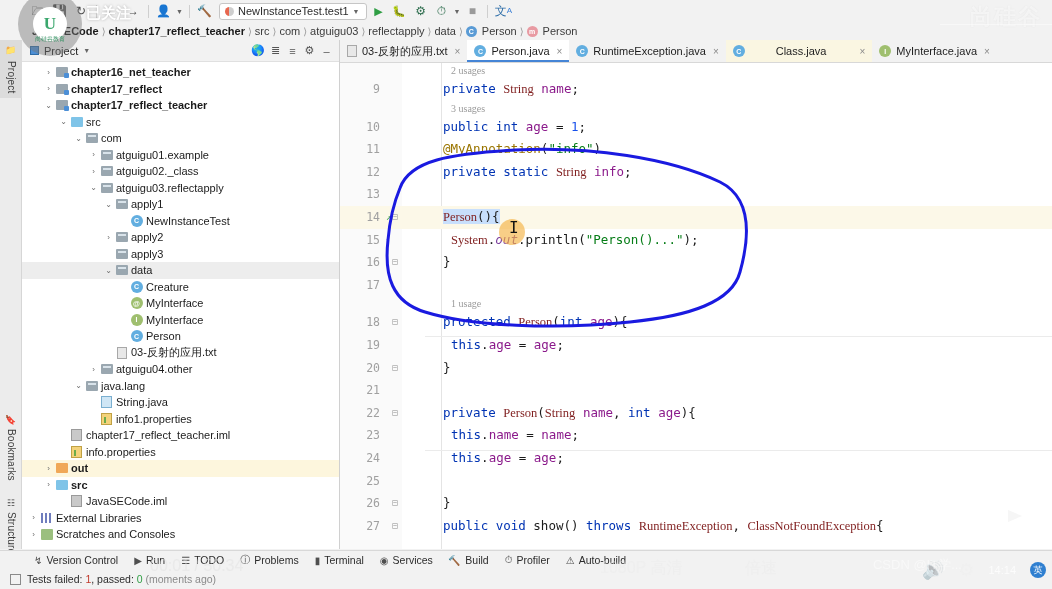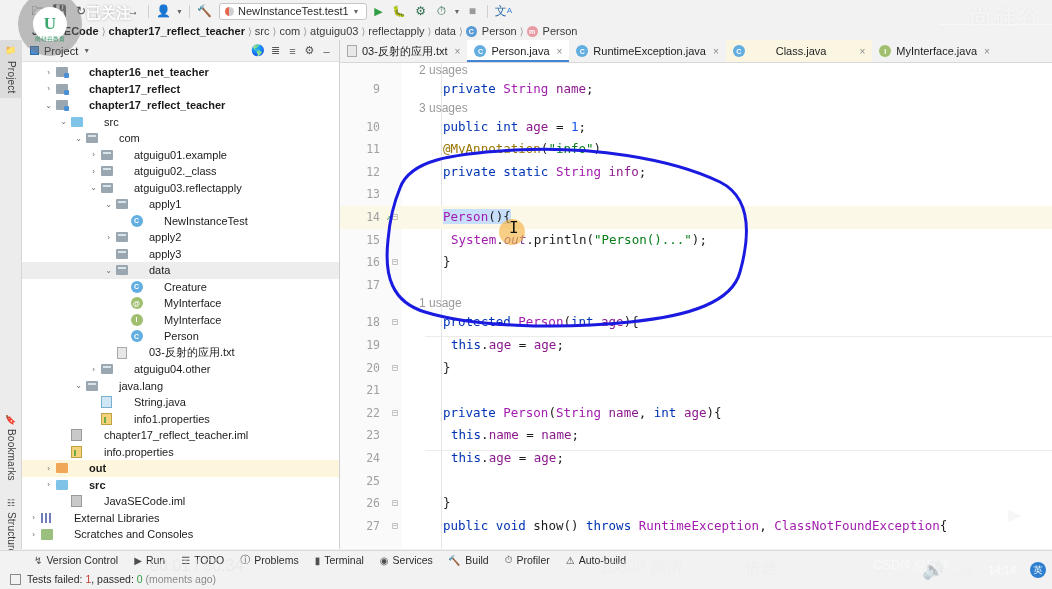--- a/index.html
+++ b/index.html
@@ -81,21 +81,21 @@
   .tree { position:relative; height:487px; overflow:hidden; padding-top:2px; }
   .row {
     display:flex; align-items:center; height:16.5px; font-size:11px; color:#1b1b1b;
     white-space:nowrap; padding-right:4px;
   }
   .row.sel-yellow { background:#fdf6dd; }
   .row.sel-grey { background:#ededed; }
   .arrow { width:11px; text-align:center; color:#6e6e6e; font-size:8px; flex:none; }
   .arrow.none { color:transparent; }
   .ico { width:15px; flex:none; display:flex; align-items:center; justify-content:center; }
-  .lbl { padding-left:20px; }
+  .lbl { padding-left:2px; }
   .lbl.bold { font-weight:bold; }
   
   .f-mod, .f-pkg, .f-src, .f-out, .f-plain {
     width:12px; height:10px; border-radius:1px; position:relative; display:inline-block;
   }
   .f-mod { background:#9aa7b0; }
   .f-mod::after{ content:""; position:absolute; right:-1px; bottom:-1px; width:5px;height:5px;
                  background:#4c8fd6; border-radius:1px;}
   .f-src { background:#7fc4e8; }
   .f-out { background:#f0a858; }
@@ -134,29 +134,29 @@
   .code { position:relative; height:486px; background:#ffffff; overflow:hidden;
           font-family:"DejaVu Sans Mono","Liberation Mono",monospace; font-size:12.5px; }
   .gutter { position:absolute; left:0; top:0; width:62px; height:100%; background:#fafafa;
             border-right:0; }
   .lines { position:absolute; left:0; top:0; right:0; }
   .ln { position:relative; height:22.6px; line-height:22.6px; white-space:pre; }
   .ln .num { position:absolute; left:0; width:40px; text-align:right; color:#a0a0a0;
              font-size:11.5px; font-family:"DejaVu Sans Mono",monospace; }
   .ln .txt { position:absolute; left:95px; }
   .ln.usage { height:15px; line-height:15px; }
-  .ln.usage .txt { left:79px; color:#9a9a9a; font-size:12px;
-                   font-family:Liberation Sans, sans-serif; }
+  .ln.usage .txt { left:111px; color:#9a9a9a; font-size:10px;
+                   font-family:Liberation Serif, serif; }
   .ln.hl { background:#fcf8e8; }
   .fold { position:absolute; left:52px; color:#b0b0b0; font-size:10px; }
   .runmark { position:absolute; left:46px; color:#2f9e44; font-size:9px; }
   .indent-guide { position:absolute; left:95px; top:0; bottom:0; width:1px; background:#e4e4e4; }
   
   .kw   { color:#0033b3; }
-  .type { color:#a21caf; }
+  .type { color:#7f1d1d;font-family:Liberation Serif, serif; }
   .fld  { color:#8b1a8b; }
   .str  { color:#067d17; }
   .num2 { color:#1750eb; }
   .ann2 { color:#9a7500; }
   .stat { color:#7a3e9d; font-style:italic; }
   .plain{ color:#1c1c1c; }
   .selbg{ background:#c8dffc; }
   .div-line { position:absolute; left:85px; right:0; height:1px; background:#ebebeb; }
 
   

